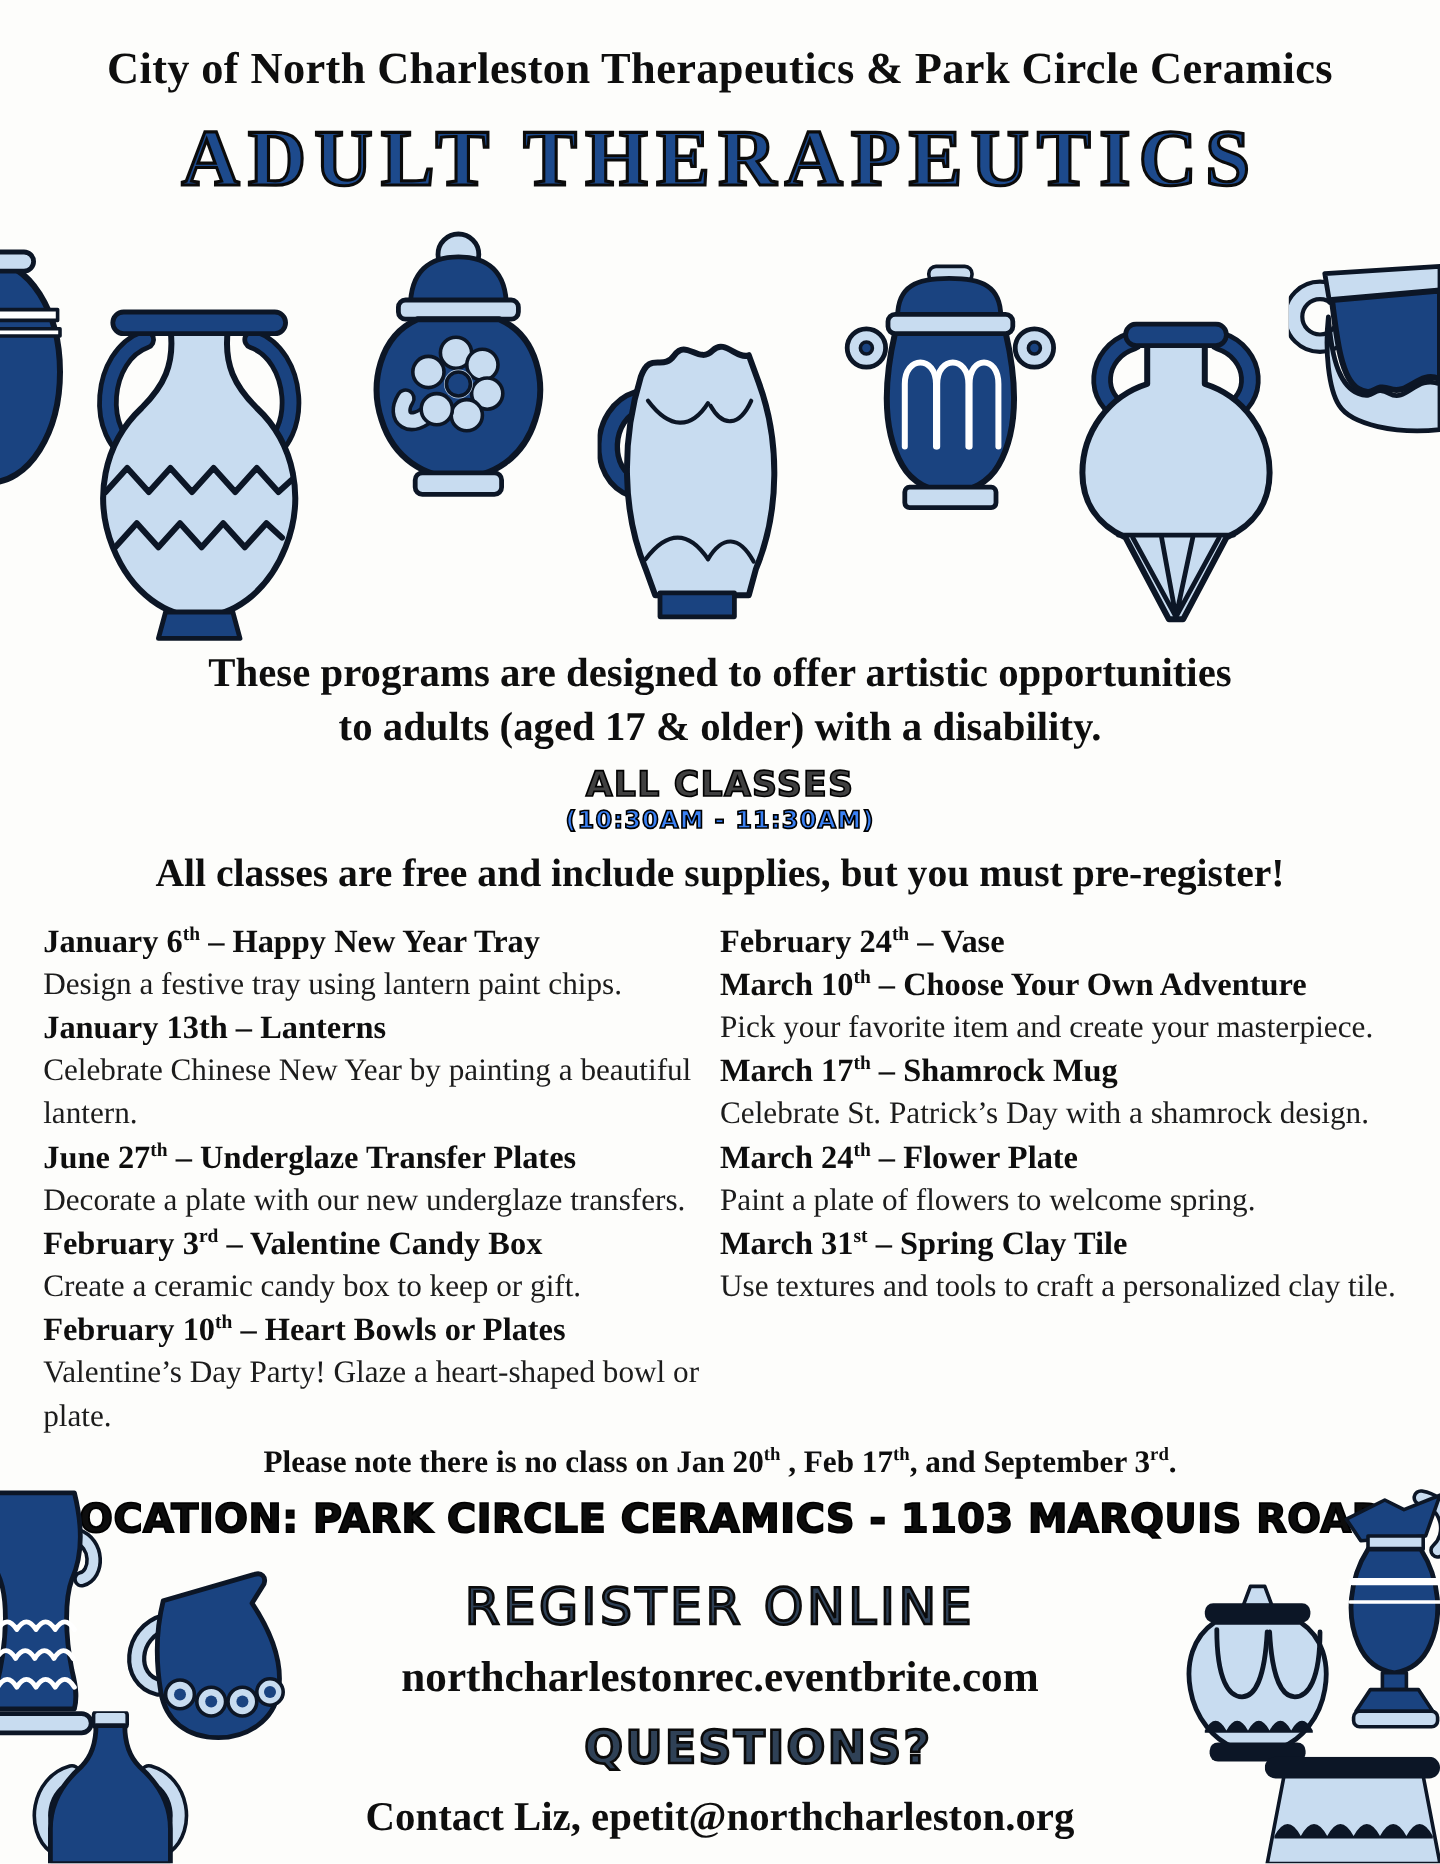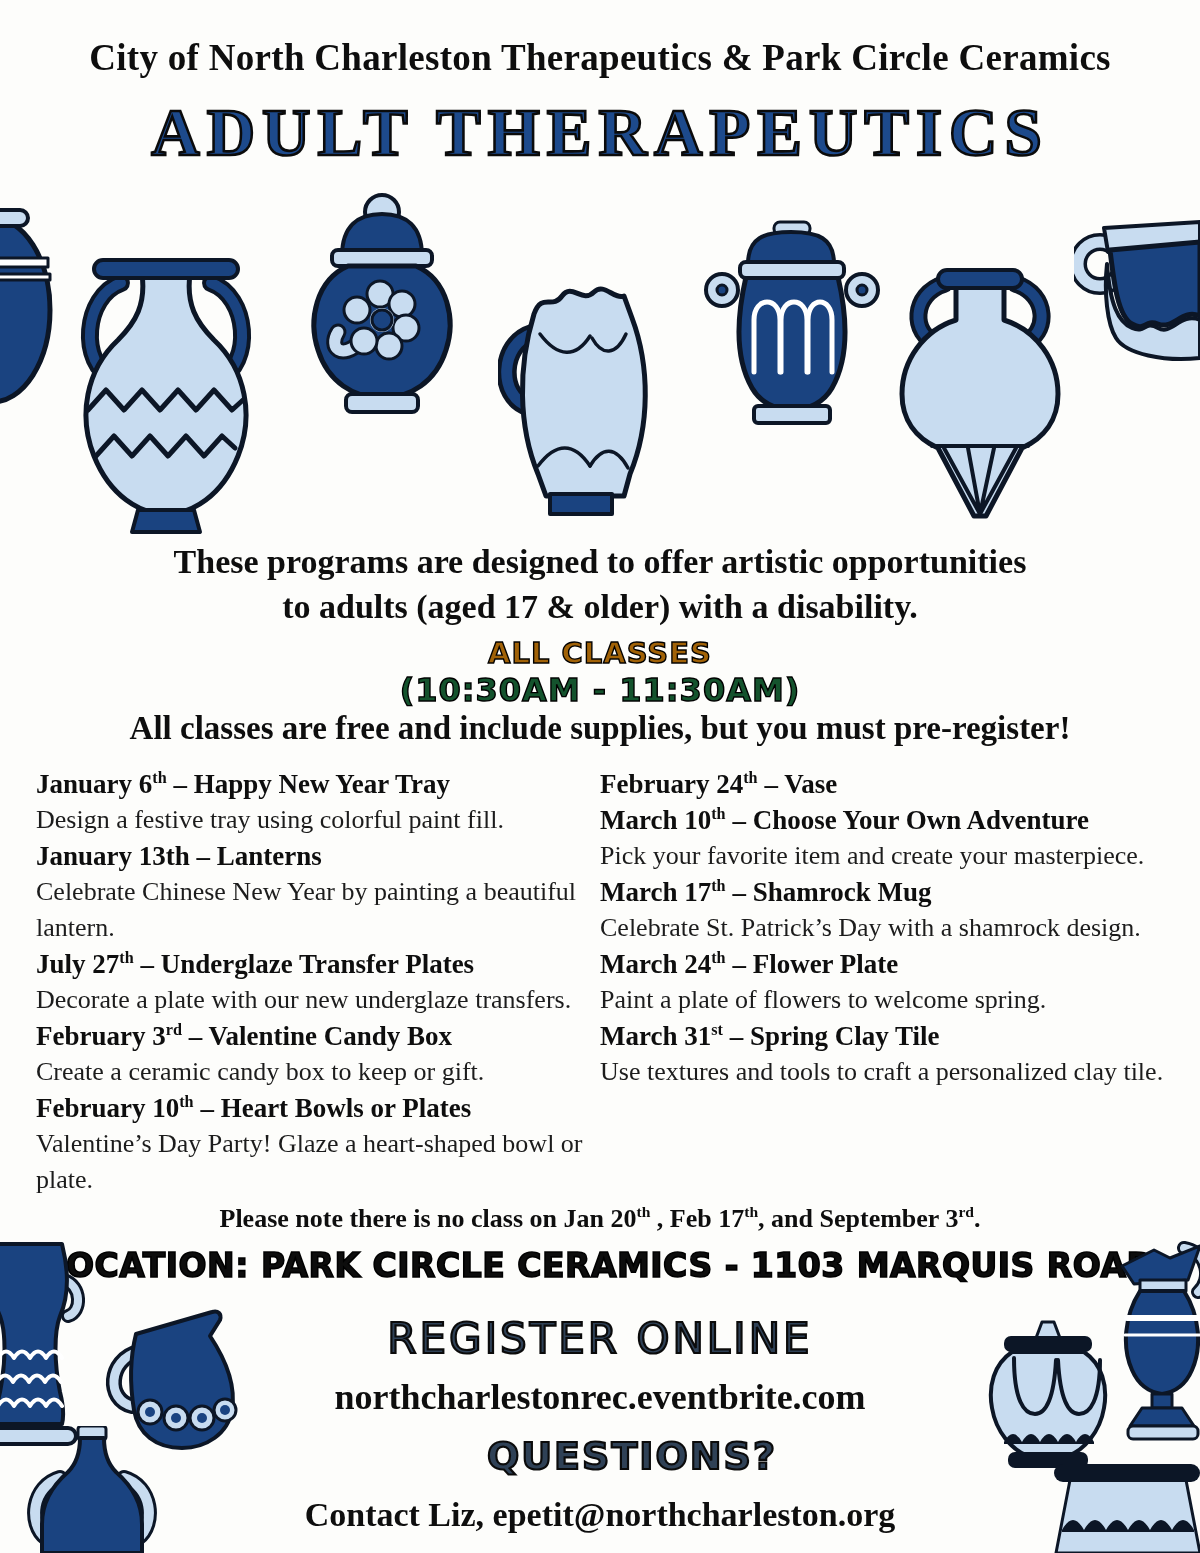--- a/index.html
+++ b/index.html
@@ -24,22 +24,22 @@
   .org-line{top:36px;font-weight:700;font-size:37px;letter-spacing:0.3px;}
   .main-title{
     top:94px;
     font-family:Liberation Serif, serif;font-weight:800;
     font-size:67px;letter-spacing:7px;
     color:var(--title-blue);
     -webkit-text-stroke:2.6px #0b0b0b;
   }
   .pottery-row svg,.corner svg{position:absolute;}
   .intro{top:540px;font-weight:700;font-size:34px;line-height:1.32;}
-  .all-classes{top:636px;font-family:"DejaVu Sans",sans-serif;font-weight:800;font-size:29px;letter-spacing:1px;color:#a16207;-webkit-text-stroke:1.4px #000;}
-  .time-line{top:671px;font-family:"DejaVu Sans",sans-serif;font-weight:800;font-size:32px;letter-spacing:1px;color:#14532d;-webkit-text-stroke:1.4px #000;}
+  .all-classes{top:636px;font-family:"DejaVu Sans",sans-serif;font-weight:800;font-size:29px;letter-spacing:1px;color:#404040;-webkit-text-stroke:1.4px #000;}
+  .time-line{top:671px;font-family:"DejaVu Sans",sans-serif;font-weight:800;font-size:20px;letter-spacing:1px;color:#3b82f6;-webkit-text-stroke:1.4px #000;}
   .free-line{top:710px;font-weight:700;font-size:33px;}
   .schedule{position:absolute;top:766px;left:36px;width:1152px;display:flex;text-align:left;}
   .col-left{width:560px;}
   .col-right{width:588px;margin-left:4px;}
   .class-title{font-weight:700;font-size:27px;line-height:36px;}
   .class-desc{font-weight:400;font-size:26px;line-height:36px;color:#1c1c1c;}
   sup{font-size:0.6em;line-height:0;margin-top:37px;}
   .note-line{top:1204px;font-weight:700;font-size:26px;}
   .location-line{top:1246px;font-family:"DejaVu Sans",sans-serif;font-weight:800;font-size:33px;letter-spacing:0.5px;color:#0d0d0d;-webkit-text-stroke:1.6px #000;}
   .register-heading{top:1314px;font-family:"DejaVu Sans",sans-serif;font-weight:400;font-size:42px;letter-spacing:3px;color:var(--heading-dark);-webkit-text-stroke:2.2px #0b0b0b;}
@@ -151,24 +151,24 @@
     <div>These programs are designed to offer artistic opportunities</div>
     <div>to adults (aged 17 &amp; older) with a disability.</div>
   </div>
   <div class="abs all-classes">ALL CLASSES</div>
   <div class="abs time-line">(10:30AM - 11:30AM)</div>
   <div class="abs free-line">All classes are free and include supplies, but you must pre-register!</div>
 
   <div class="schedule">
     <div class="col-left">
       <div class="class-title"><span>January 6</span><sup>th</sup><span> – Happy New Year Tray</span></div>
-      <div class="class-desc">Design a festive tray using colorful paint fill.</div>
+      <div class="class-desc">Design a festive tray using lantern paint chips.</div>
       <div class="class-title"><span>January 13th</span><sup></sup><span> – Lanterns</span></div>
       <div class="class-desc">Celebrate Chinese New Year by painting a beautiful lantern.</div>
-      <div class="class-title"><span>July 27</span><sup>th</sup><span> – Underglaze Transfer Plates</span></div>
+      <div class="class-title"><span>June 27</span><sup>th</sup><span> – Underglaze Transfer Plates</span></div>
       <div class="class-desc">Decorate a plate with our new underglaze transfers.</div>
       <div class="class-title"><span>February 3</span><sup>rd</sup><span> – Valentine Candy Box</span></div>
       <div class="class-desc">Create a ceramic candy box to keep or gift.</div>
       <div class="class-title"><span>February 10</span><sup>th</sup><span> – Heart Bowls or Plates</span></div>
       <div class="class-desc">Valentine’s Day Party! Glaze a heart-shaped bowl or plate.</div>
     </div>
     <div class="col-right">
       <div class="class-title"><span>February 24</span><sup>th</sup><span> – Vase</span></div>
       <div class="class-title"><span>March 10</span><sup>th</sup><span> – Choose Your Own Adventure</span></div>
       <div class="class-desc">Pick your favorite item and create your masterpiece.</div>

